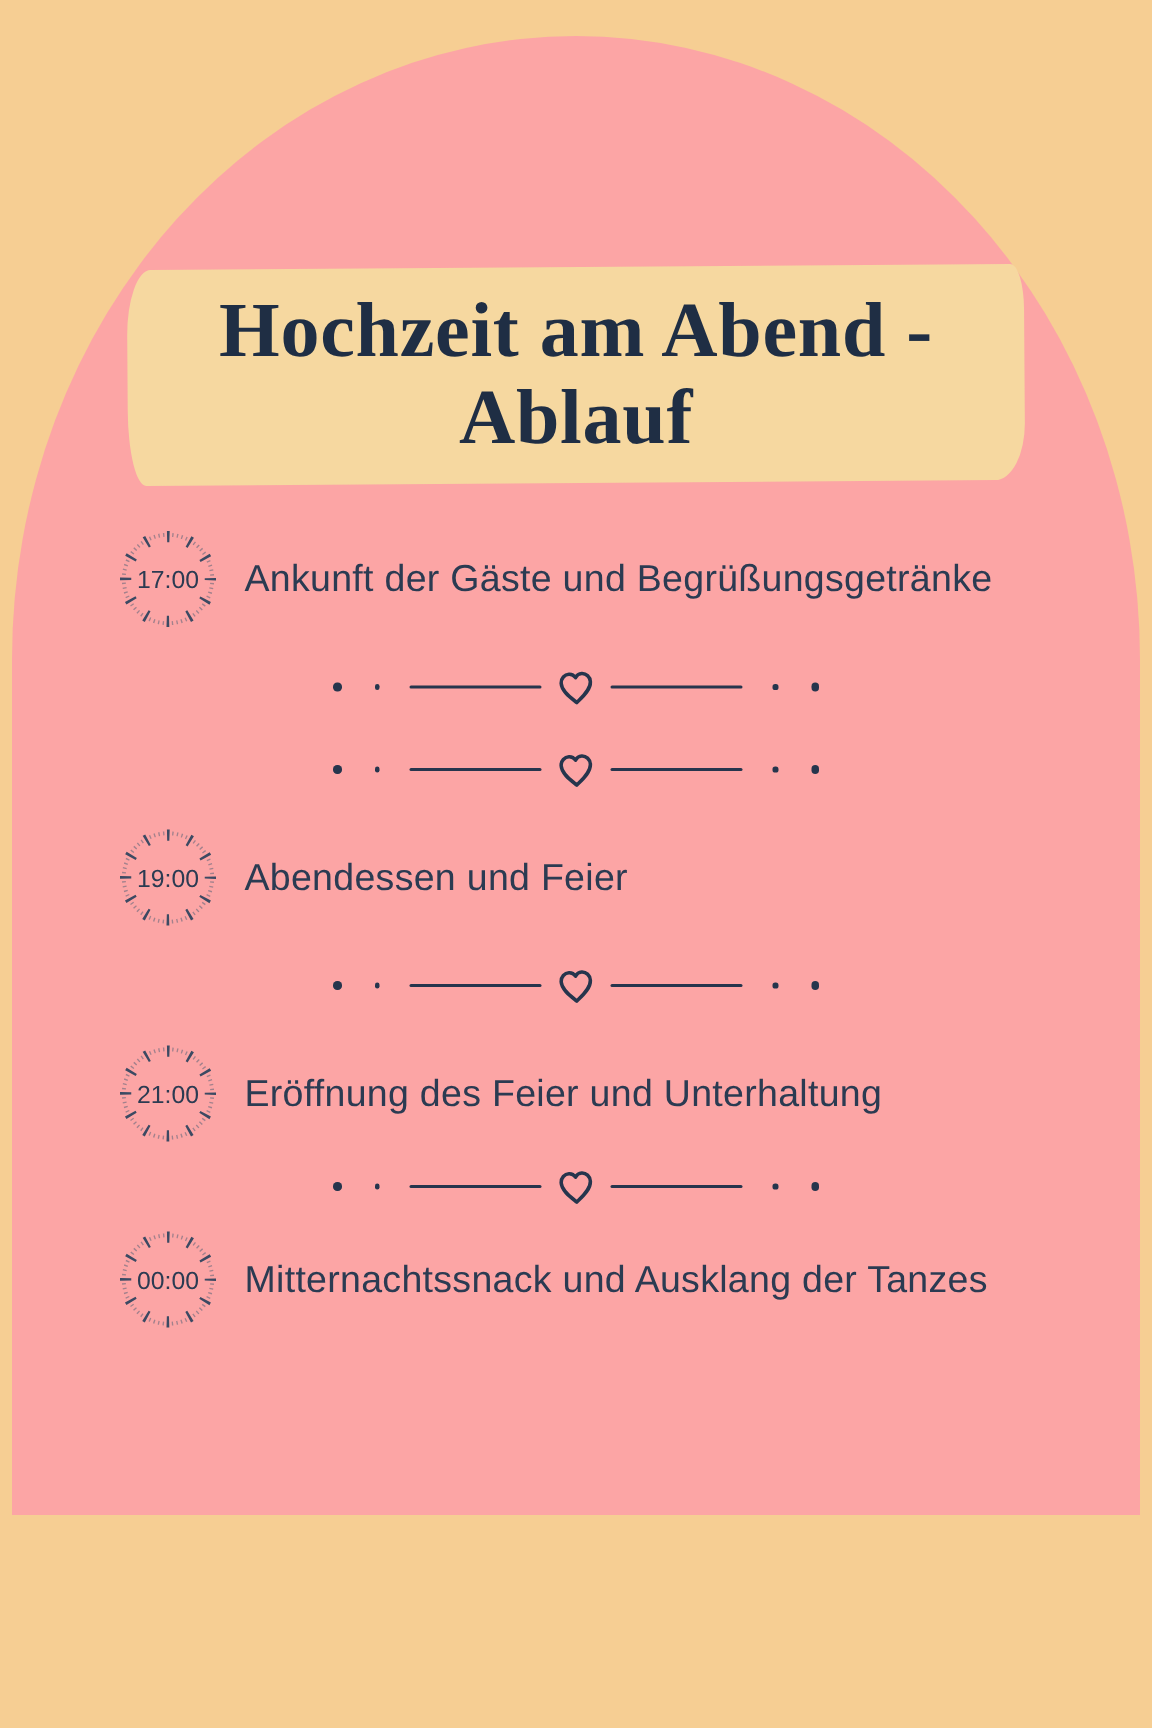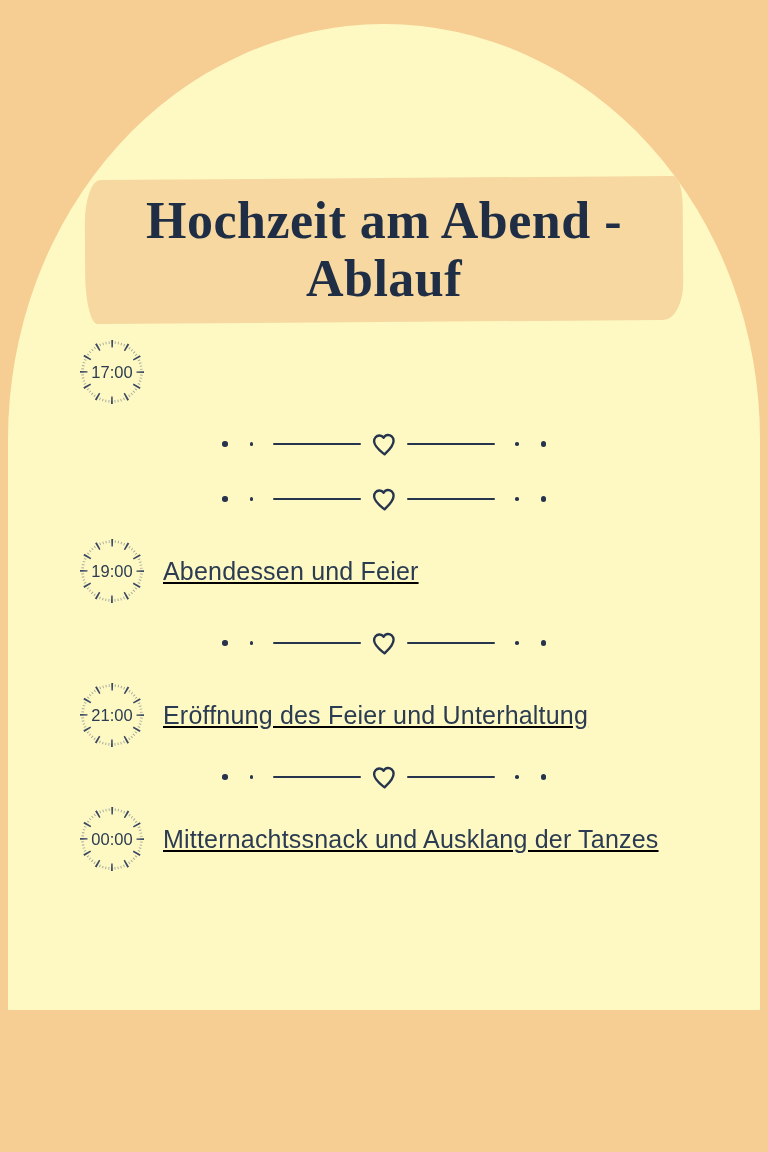--- a/index.html
+++ b/index.html
@@ -10,21 +10,21 @@
     overflow: hidden;
     background: #f6ce93;
     font-family: "Liberation Sans", sans-serif;
   }
   .panel {
     position: absolute;
     left: 8px;
     right: 8px;
     top: 24px;
     bottom: 142px;
-    background: #fef9c3;
+    background: #fca5a5;
     border-radius: 380px 380px 0 0 / 420px 420px 0 0;
   }
   .title-highlight {
     position: absolute;
     top: 154px;
     left: 50%;
     transform: translateX(-50%) rotate(-0.4deg);
     width: 598px;
     height: 144px;
     background: #f6d8a0;
@@ -39,24 +39,23 @@
     font-size: 52px;
     line-height: 1.12;
     color: #1f2e44;
     text-align: center;
     width: 560px;
     letter-spacing: 0.5px;
     transform: rotate(0.4deg);
   }
   .timeline {
     position: absolute;
-    top: 316px;
+    top: 330px;
     left: 64px;
     right: 64px;
-    text-decoration: underline;
   }
   .timeline-item {
     height: 64px;
     display: flex;
     align-items: center;
     gap: 19px;
     padding-left: 8px;
   }
   .clock-icon { flex: 0 0 64px; width: 64px; height: 64px; }
   .clock-ticks-minute {
@@ -120,20 +119,21 @@
   </div>
 
   <div class="timeline">
 
     <div class="timeline-item">
       <svg class="clock-icon" viewBox="0 0 64 64">
         <circle class="clock-ticks-minute" cx="32" cy="32" r="29.5"></circle>
         <circle class="clock-ticks-hour" cx="32" cy="32" r="28.5"></circle>
         <text class="clock-time" x="32" y="38">17:00</text>
       </svg>
+      <div class="item-label">Ankunft der Gäste und Begrüßungsgetränke</div>
     </div>
 
     <div class="divider">
       <span class="d-dot-lg"></span>
       <span class="d-dot-sm ml22"></span>
       <span class="d-line ml20"></span>
       <svg class="heart-icon" width="30" height="30" viewBox="0 0 24 24">
         <path d="M12 20.3 C9.2 17.8 4.2 14 4.2 9.6 C4.2 6.9 6.3 5 8.6 5 C10 5 11.3 5.8 12 7 C12.7 5.8 14 5 15.4 5 C17.7 5 19.8 6.9 19.8 9.6 C19.8 14 14.8 17.8 12 20.3 Z" fill="none" stroke="#26354d" stroke-width="1.9" stroke-linecap="round" stroke-linejoin="round"></path>
       </svg>
       <span class="d-line"></span>

